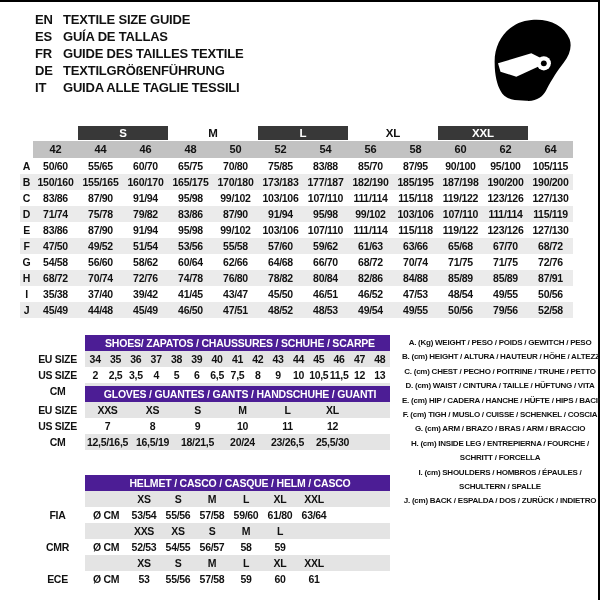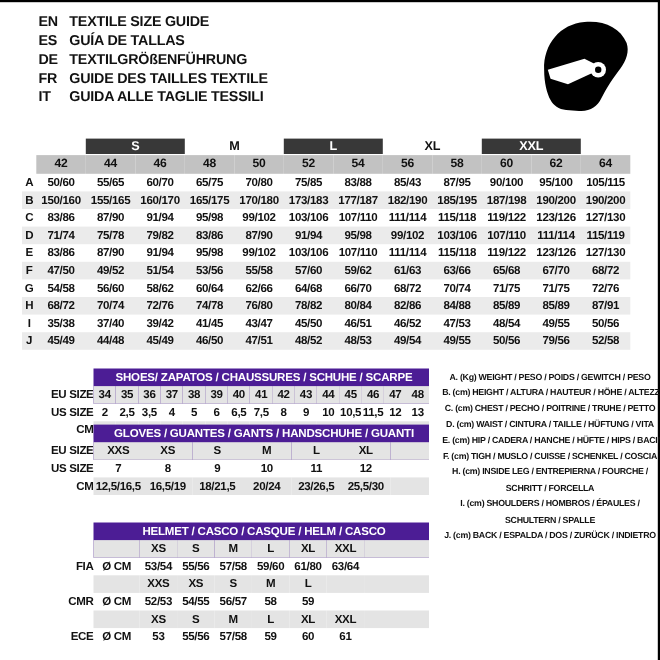--- a/index.html
+++ b/index.html
@@ -28,21 +28,21 @@
   
   #shoes-table{position:absolute;left:20px;top:335px;width:370px;}
   #gloves-table{position:absolute;left:20px;top:386px;width:370px;}
   #helmet-table{position:absolute;left:20px;top:475px;width:370px;}
   .lt-row{display:grid;align-items:center;text-align:center;height:16px;font-size:10.5px;letter-spacing:-0.3px;}
   .shoes-grid{grid-template-columns:65px repeat(15,20.333px);}
   .gloves-grid{grid-template-columns:65px repeat(6,45px) 35px;}
   .helmet-grid{grid-template-columns:65px 42px repeat(6,34px) 59px;}
   .bar{grid-column:2 / -1;background:#4c1d95;color:#fff;text-align:center;
        padding-left:5px;height:32px;line-height:16px;font-size:10.5px;letter-spacing:-0.2px;}
-  .rlabel{text-align:right;padding-left:10px;font-size:10.5px;}
+  .rlabel{text-align:center;padding-left:10px;font-size:10.5px;}
   .unit{text-align:left;padding-left:8px;}
   .lstripe{background:#e4e4e4;height:16px;line-height:16px;}
   .cell{height:16px;line-height:16px;}
 
   
   #legend{position:absolute;left:402px;top:336px;width:196px;}
   .legend-line{font-size:8px;line-height:14.4px;white-space:nowrap;letter-spacing:-0.25px;text-align:center;}
 </style>
 </head>
 <body>
@@ -54,26 +54,26 @@
   <div class="langs">
     <div class="lang-row">
       <span class="lang-code">EN</span>
       <span class="lang-title">TEXTILE SIZE GUIDE</span>
     </div>
     <div class="lang-row">
       <span class="lang-code">ES</span>
       <span class="lang-title">GUÍA DE TALLAS</span>
     </div>
     <div class="lang-row">
+      <span class="lang-code">FR</span>
+      <span class="lang-title">GUIDE DES TAILLES TEXTILE</span>
+    </div>
+    <div class="lang-row">
       <span class="lang-code">DE</span>
       <span class="lang-title">TEXTILGRÖßENFÜHRUNG</span>
-    </div>
-    <div class="lang-row">
-      <span class="lang-code">FR</span>
-      <span class="lang-title">GUIDE DES TAILLES TEXTILE</span>
     </div>
     <div class="lang-row">
       <span class="lang-code">IT</span>
       <span class="lang-title">GUIDA ALLE TAGLIE TESSILI</span>
     </div>
   </div>
 
   <div class="helmet-icon">
     <svg viewBox="0 0 120 104" width="100" height="96" aria-hidden="true">
       <path d="M58 4 C32 6 13 28 14 56 C14 70 17 82 21 89 C24 95 30 99 38 100 L52 101 C64 102 72 96 76 88 C82 76 90 64 97 55 C104 46 107 36 104 27 C97 10 79 2 58 4 Z" fill="#000"></path>
@@ -111,21 +111,21 @@
       </div>
       <div class="t-grid data-row">
         <div class="lcell">A</div>
         <div class="vcell">50/60</div>
         <div class="vcell">55/65</div>
         <div class="vcell">60/70</div>
         <div class="vcell">65/75</div>
         <div class="vcell">70/80</div>
         <div class="vcell">75/85</div>
         <div class="vcell">83/88</div>
-        <div class="vcell">85/43</div>
+        <div class="vcell">85/70</div>
         <div class="vcell">87/95</div>
         <div class="vcell">90/100</div>
         <div class="vcell">95/100</div>
         <div class="vcell">105/115</div>
       </div>
       <div class="t-grid data-row striped">
         <div class="lcell">B</div>
         <div class="vcell">150/160</div>
         <div class="vcell">155/165</div>
         <div class="vcell">160/170</div>
@@ -428,19 +428,20 @@
         <div></div>
       </div>
     </div>
   <div id="legend">
       <div class="legend-line">A. (Kg) WEIGHT / PESO / POIDS / GEWITCH / PESO</div>
       <div class="legend-line">B. (cm) HEIGHT / ALTURA / HAUTEUR / HÖHE / ALTEZZA</div>
       <div class="legend-line">C. (cm) CHEST / PECHO / POITRINE / TRUHE / PETTO</div>
       <div class="legend-line">D. (cm) WAIST / CINTURA / TAILLE / HÜFTUNG / VITA</div>
       <div class="legend-line">E. (cm) HIP / CADERA / HANCHE / HÜFTE / HIPS / BACINO</div>
       <div class="legend-line">F. (cm) TIGH / MUSLO / CUISSE / SCHENKEL / COSCIA</div>
+      <div class="legend-line">G. (cm) ARM / BRAZO / BRAS / ARM / BRACCIO</div>
       <div class="legend-line">H. (cm) INSIDE LEG / ENTREPIERNA / FOURCHE /</div>
       <div class="legend-line">SCHRITT / FORCELLA</div>
       <div class="legend-line">I. (cm) SHOULDERS / HOMBROS / ÉPAULES /</div>
       <div class="legend-line">SCHULTERN / SPALLE</div>
       <div class="legend-line">J. (cm) BACK / ESPALDA / DOS / ZURÜCK / INDIETRO</div>
     </div>
 </div>
 
 </body></html>

